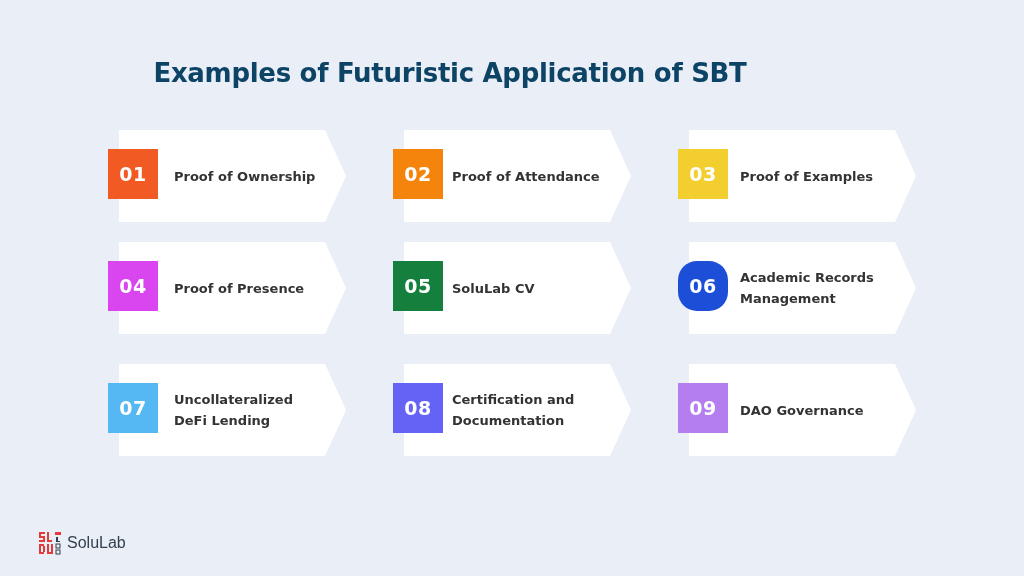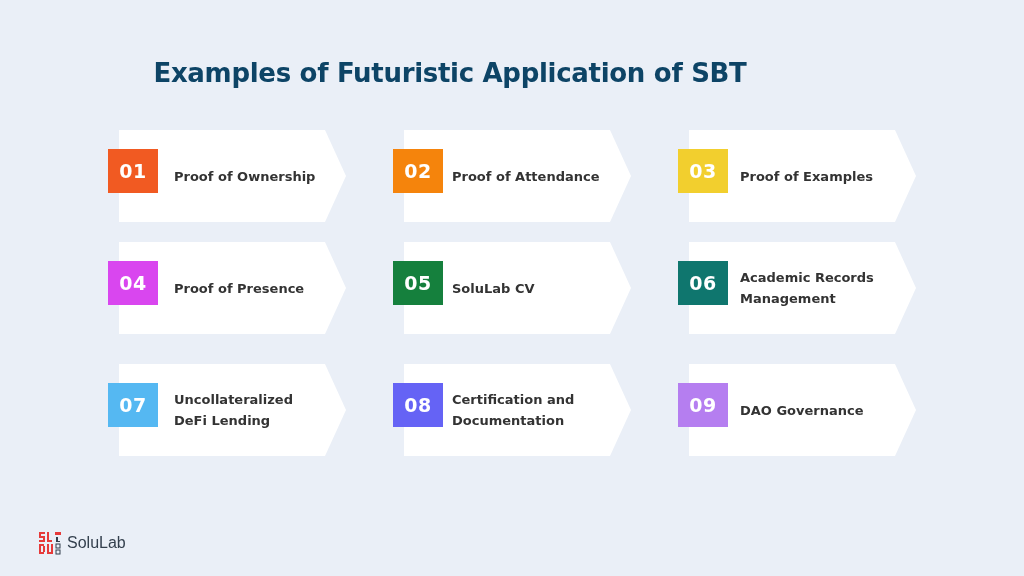--- a/index.html
+++ b/index.html
@@ -16,21 +16,21 @@
   }
   .card {
     position:absolute; width:227px; height:92px;
   }
   .card .shape {
     position:absolute; left:0; top:0; width:227px; height:92px;
     background:#ffffff;
     clip-path: polygon(0 0, 206px 0, 227px 46px, 206px 92px, 0 92px);
   }
   .badge {
-    position:absolute; left:-11px; top:19px; width:50px; height:44px;
+    position:absolute; left:-11px; top:19px; width:50px; height:50px;
     color:#ffffff; font-size:19px; font-weight:bold;
     display:flex; align-items:center; justify-content:center;
     letter-spacing:0.5px;
   }
   .label {
     position:absolute; left:55px; top:0; height:92px; width:160px;
     display:flex; align-items:center;
     font-size:13px; font-weight:bold; color:#333333; line-height:21px;
   }
   .logo {
@@ -66,21 +66,21 @@
     <div class="badge" style="background: #d946ef;">04</div>
     <div class="label">Proof of Presence</div>
   </div>
   <div class="card" style="left:404px; top:242px;">
     <div class="shape"></div>
     <div class="badge" style="background: #15803d;">05</div>
     <div class="label" style="left:48px;">SoluLab CV</div>
   </div>
   <div class="card" style="left:689px; top:242px;">
     <div class="shape"></div>
-    <div class="badge" style="background: #0f766e;">06</div>
+    <div class="badge" style="background: #1d4ed8; border-radius: 19px;">06</div>
     <div class="label" style="left:51px; width:150px;">Academic Records Management</div>
   </div>
 
   <div class="card" style="left:119px; top:364px;">
     <div class="shape"></div>
     <div class="badge" style="background: rgb(85, 184, 242);">07</div>
     <div class="label" style="width:130px;">Uncollateralized DeFi Lending</div>
   </div>
   <div class="card" style="left:404px; top:364px;">
     <div class="shape"></div>

